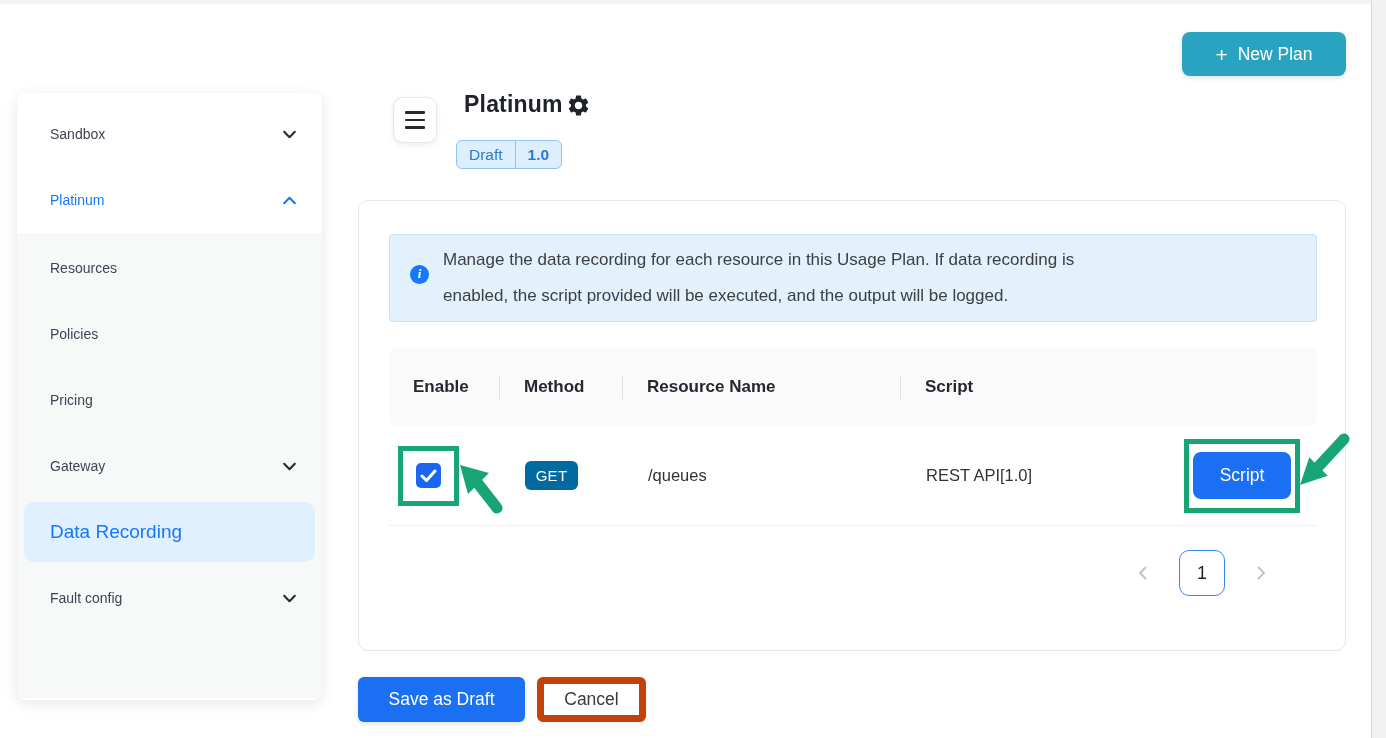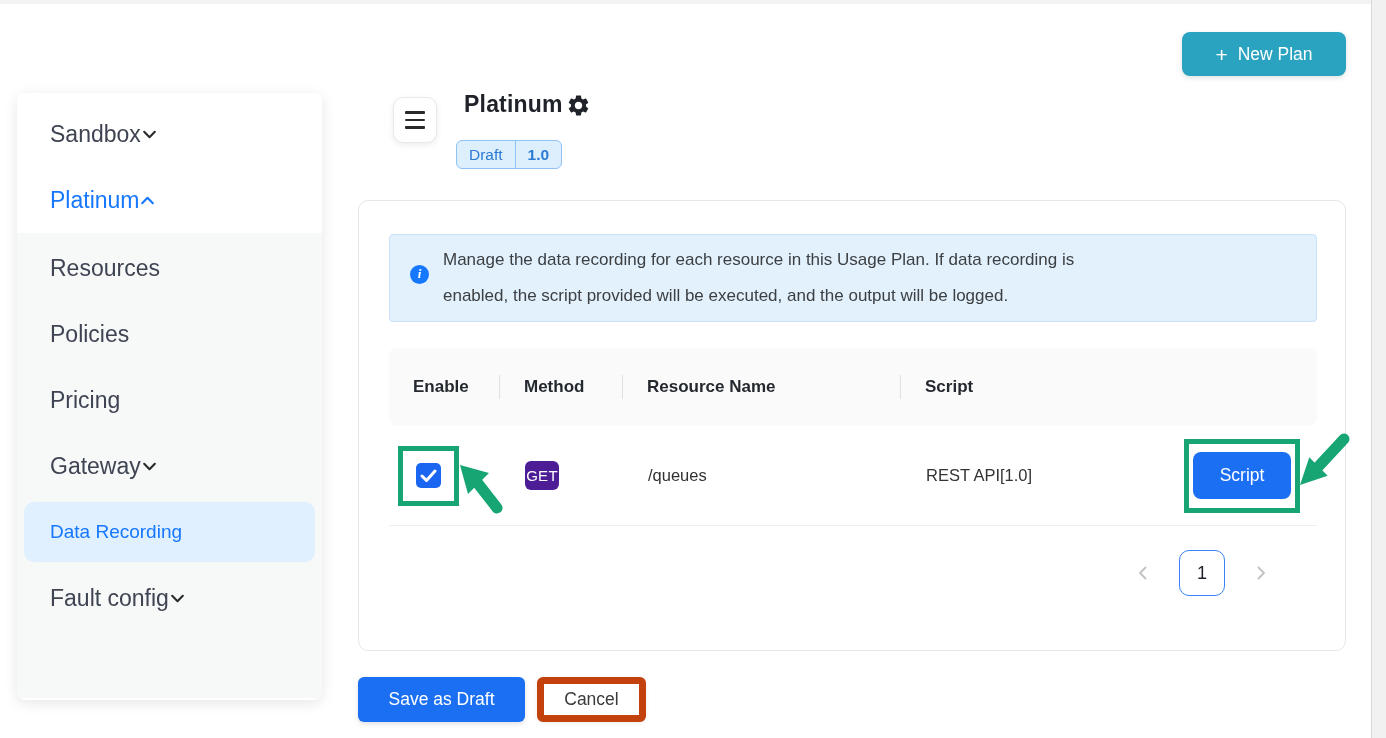--- a/index.html
+++ b/index.html
@@ -25,22 +25,22 @@
 
   
   .sidebar {
     position:absolute; left:17px; top:93px; width:305px; height:607px;
     background:#ffffff; border-radius:8px;
     box-shadow:0 3px 14px rgba(0,0,0,.10);
     overflow:hidden;
   }
   .side-top { padding-top:8px; background:#fff; }
   .side-item {
-    height:66px; display:flex; align-items:center; justify-content:flex-start;
-    padding:0 24px 0 33px; font-size:23px; color:#3f4453; cursor:pointer;
+    height:66px; display:flex; align-items:center; justify-content:space-between;
+    padding:0 24px 0 33px; font-size:14px; color:#3f4453; cursor:pointer;
   }
   .side-item.active-group { color:#1677ff; }
   .side-sub { background:#f7f8f8; padding-top:2px; height:465px; }
   .side-sub .side-item { height:66px; }
   .side-highlight {
     margin:3px 7px; height:60px; border-radius:10px; background:#e0f0fe;
     display:flex; align-items:center; padding:0 24px 0 26px; cursor:pointer;
   }
   .side-highlight .hl-label { font-size:19px; color:#1677ff; }
   .chev { width:17px; height:17px; flex:0 0 auto; }
@@ -103,21 +103,21 @@
 
   .anno-box { border:5px solid #17a673; background:#fff; display:flex; align-items:center; justify-content:center; }
   .anno-box.cb-box { width:61px; height:60px; }
   .anno-box.script-box { width:116px; height:74px; }
 
   .checkbox {
     width:25px; height:25px; border-radius:5px; background:#1b66f0;
     display:flex; align-items:center; justify-content:center; cursor:pointer;
   }
   .method-badge {
-    width:34px; height:29px; background:#4c1d95; color:#fff; border-radius:6px;
+    width:53px; height:29px; background:#0369a1; color:#fff; border-radius:6px;
     font-size:15px; display:flex; align-items:center; justify-content:center; letter-spacing:.3px;
   }
   .script-btn {
     width:98px; height:47px; background:#1a6ff2; color:#fff; border:none; border-radius:8px;
     font-family:inherit; font-size:17.5px; cursor:pointer;
   }
   .anno-arrow { position:absolute; pointer-events:none; }
   .arrow-checkbox { left:68px; top:36px; }
   .arrow-script { left:907px; top:1px; }
 

